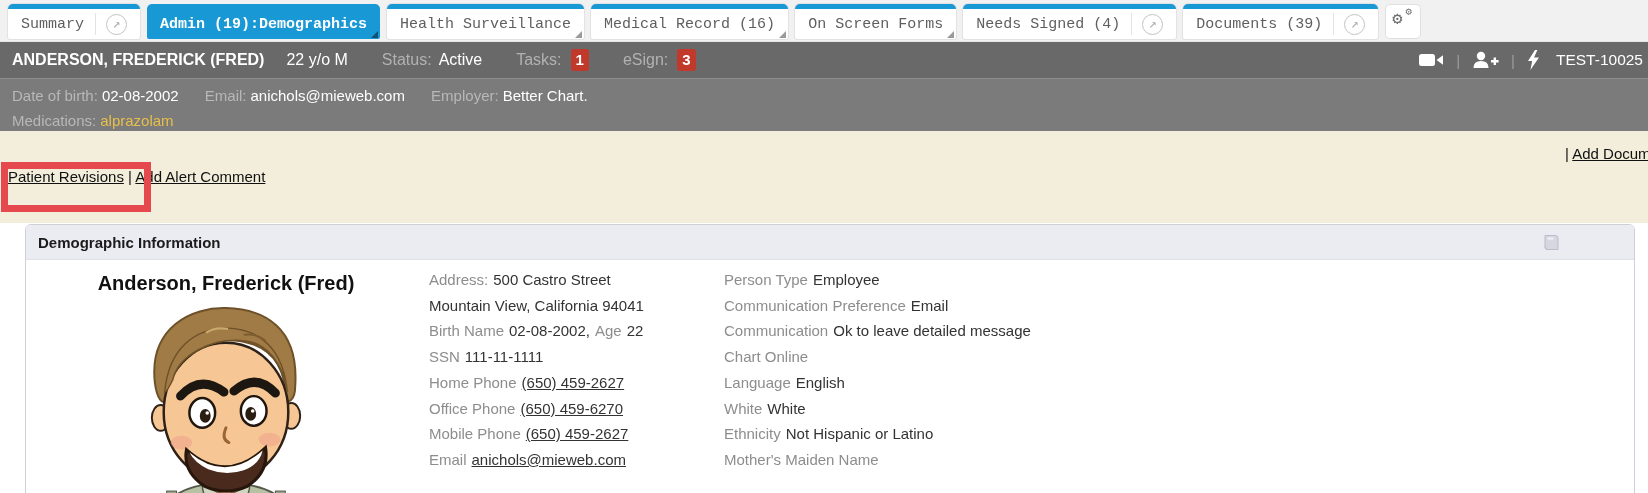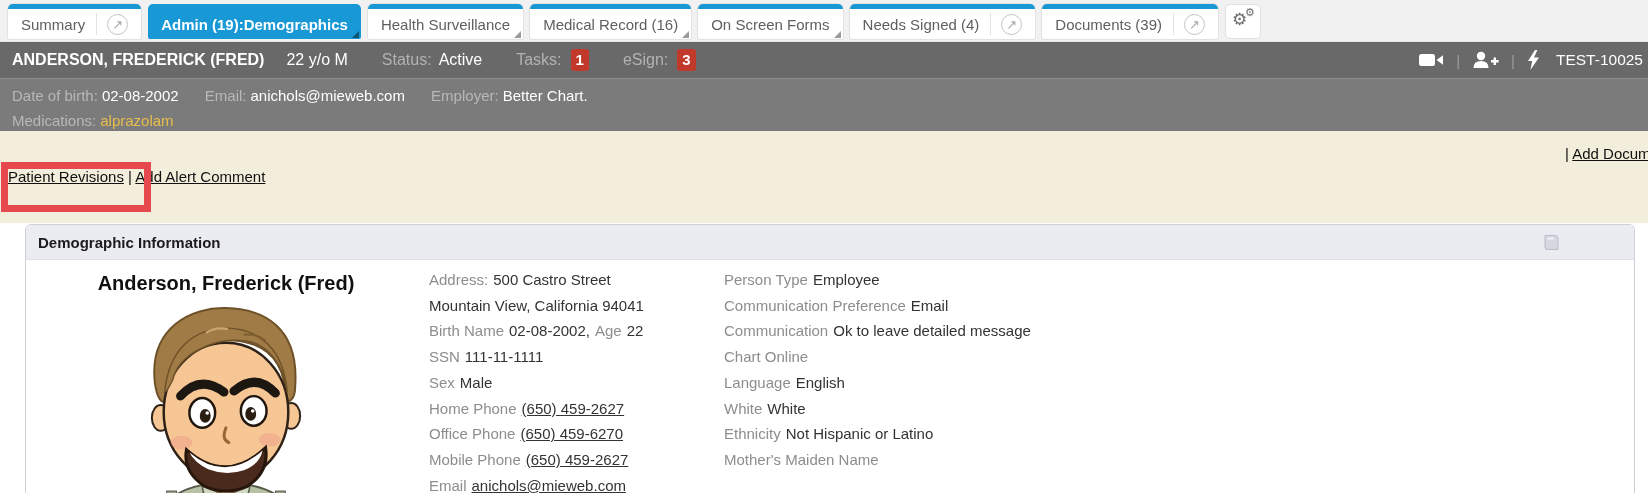--- a/index.html
+++ b/index.html
@@ -2,21 +2,21 @@
 <html><head>
 <meta charset="utf-8">
 <style>
   * { margin:0; padding:0; box-sizing:border-box; }
   html,body { background:#fff; }
   body { font-family:"Liberation Sans", sans-serif; }
   .screen { position:relative; width:1648px; height:493px; overflow:hidden; background:#fff; }
 
   
   .tabbar { height:42px; background:#f1f1f1; border-bottom:1px solid #e6e6e6;
-            display:flex; align-items:flex-start; padding:4px 0 0 8px; gap:7px; }
+            display:flex; align-items:flex-start; padding:4px 0 0 8px; gap:7px;font-family:Liberation Mono, monospace; }
   .tab { position:relative; background:#fff; height:35px; border-radius:5px 5px 2px 2px;
          border-top:5px solid #1898d5; box-shadow:0 0 0 1px #e2e2e2;
          display:flex; align-items:center; padding:0 13px; font-size:15px; color:#5f5f5f;
          cursor:pointer; white-space:nowrap; }
   .tab.active { background:#1898d5; color:#fff; font-weight:bold; box-shadow:none; }
   .tab-sep { width:1px; height:22px; background:#e3e3e3; margin:0 0 0 11px; }
   .popout { width:21px; height:21px; border:1px solid #c3c3c3; border-radius:50%;
             color:#a9a9a9; font-size:13px; line-height:19px; text-align:center; margin-left:10px; }
   .fold { position:absolute; right:2px; bottom:1px; width:0; height:0;
           border-left:7px solid transparent; border-bottom:7px solid #9a9a9a; }
@@ -240,21 +240,20 @@
 
           <path d="M50 150 Q90 186 130 148 Q134 172 112 187 Q90 197 68 187 Q46 172 50 150 Z" fill="#4a2a1c" stroke="#26160c" stroke-width="3"></path>
           <path d="M53 153 Q90 184 127 151 Q124 165 108 171 Q90 177 72 170 Q58 163 53 153 Z" fill="#fff"></path>
         </svg>
       </div>
       <div class="col-mid" id="midcol">
           <div class="field-row"><span class="seg-label">Address:</span><span class="seg-value">500 Castro Street</span></div>
           <div class="field-row"><span class="seg-value">Mountain View, California 94041</span></div>
           <div class="field-row"><span class="seg-label">Birth Name</span><span class="seg-value">02-08-2002,</span><span class="seg-label">Age</span><span class="seg-value">22</span></div>
           <div class="field-row"><span class="seg-label">SSN</span><span class="seg-value">111-11-1111</span></div>
-          <div class="field-row"><span class="seg-label">Sex</span><span class="seg-value">Male</span></div>
           <div class="field-row"><span class="seg-label">Home Phone</span><span class="seg-link">(650) 459-2627</span></div>
           <div class="field-row"><span class="seg-label">Office Phone</span><span class="seg-link">(650) 459-6270</span></div>
           <div class="field-row"><span class="seg-label">Mobile Phone</span><span class="seg-link">(650) 459-2627</span></div>
           <div class="field-row"><span class="seg-label">Email</span><span class="seg-link">anichols@mieweb.com</span></div>
         </div>
       <div class="col-right" id="rightcol">
           <div class="field-row"><span class="seg-label">Person Type</span><span class="seg-value">Employee</span></div>
           <div class="field-row"><span class="seg-label">Communication Preference</span><span class="seg-value">Email</span></div>
           <div class="field-row"><span class="seg-label">Communication</span><span class="seg-value">Ok to leave detailed message</span></div>
           <div class="field-row"><span class="seg-label">Chart Online</span></div>

